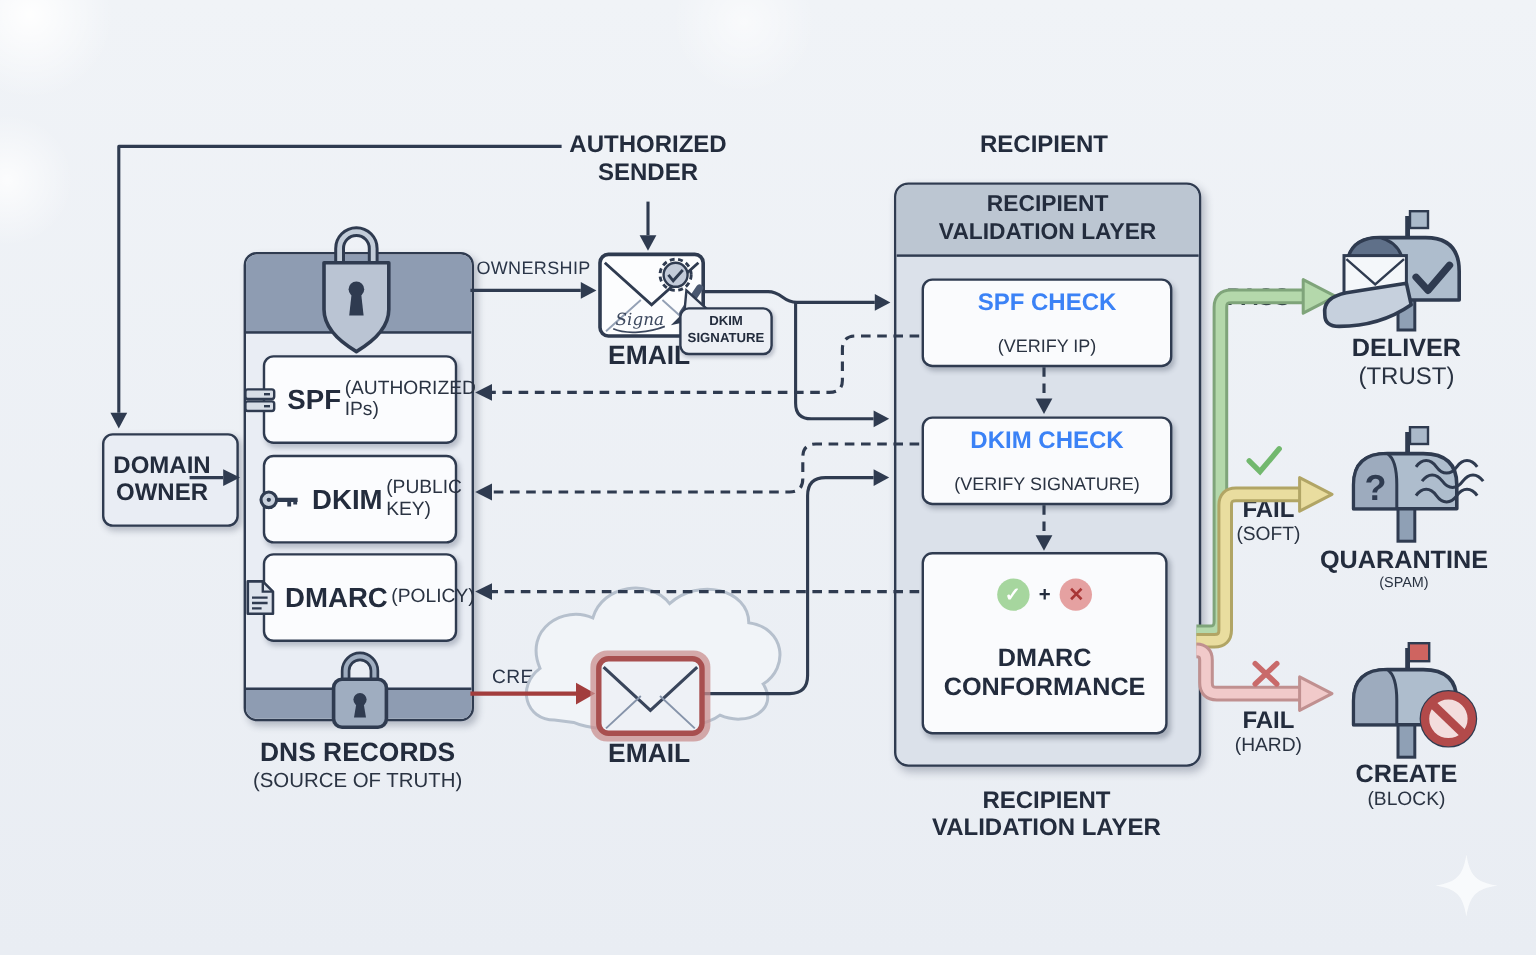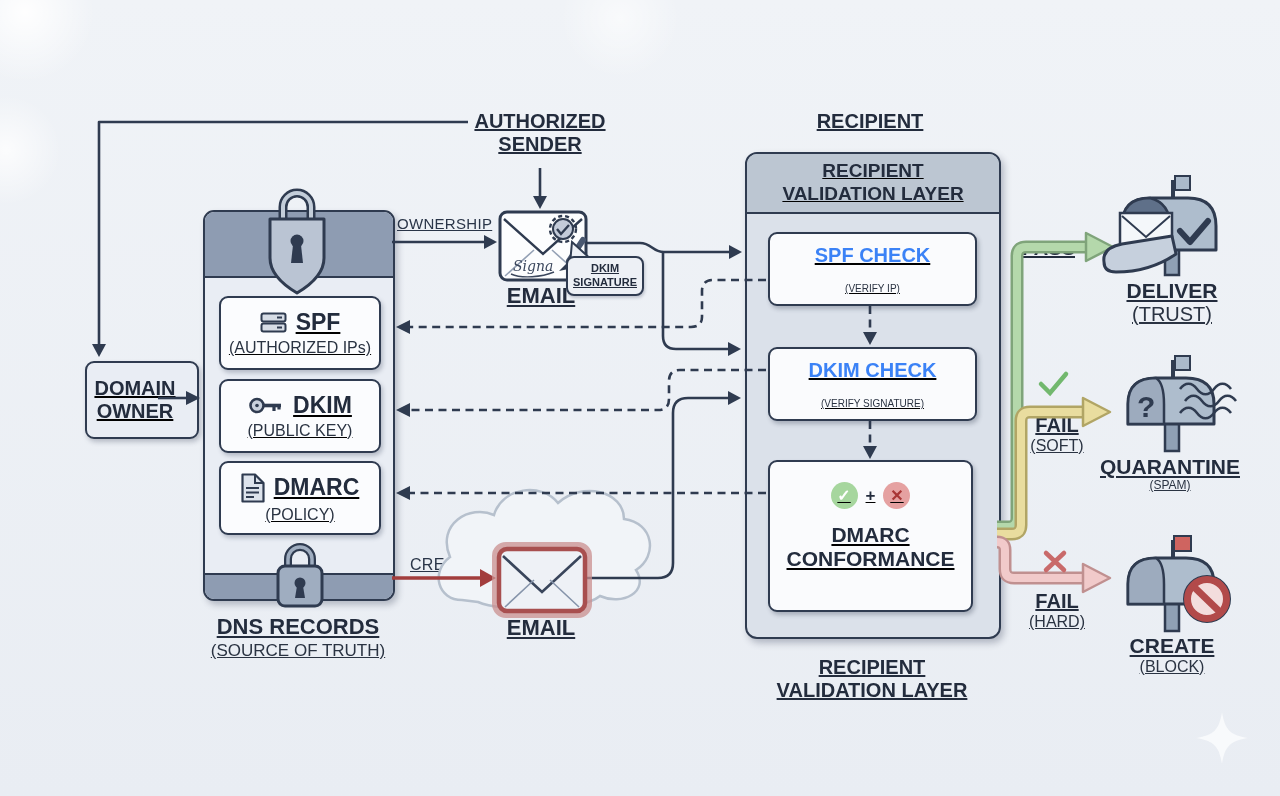--- a/index.html
+++ b/index.html
@@ -5,61 +5,61 @@
   html,body{margin:0;padding:0;}
   body{
     width:1280px;height:796px;overflow:hidden;
     font-family:"Liberation Sans", sans-serif;
     background:
       radial-gradient(circle at 25px 12px, rgba(255,255,255,.95), rgba(255,255,255,0) 70px),
       radial-gradient(circle at 6px 150px, rgba(255,255,255,.8), rgba(255,255,255,0) 55px),
       radial-gradient(circle at 620px 18px, rgba(255,255,255,.6), rgba(255,255,255,0) 60px),
       linear-gradient(#f0f3f7, #e9edf3);
   }
-  .abs{position:absolute;text-decoration:underline;}
+  .abs{position:absolute;}
   .canvas{position:relative;width:1280px;height:796px;}
   .lbl{font-weight:bold;color:#232c3d;text-align:center;line-height:1.16;}
   .sub{font-weight:normal;color:#2a3342;text-align:center;line-height:1.15;}
   .smallcap{font-weight:normal;color:#2a3548;letter-spacing:.3px;}
 
   .node-box{
     background:#e9edf4;border:2.5px solid #2f3b50;border-radius:9px;
     box-shadow:2px 3px 5px rgba(55,65,90,.3);
     display:flex;align-items:center;justify-content:flex-start;margin-left:40px;
   }
   .panel{
     background:#e9edf4;border:2.5px solid #2f3b50;border-radius:11px;
     box-shadow:3px 4px 6px rgba(55,65,90,.3);overflow:hidden;
   }
   .band{background:#8e9cb2;}
   .record-box{
     background:#fbfcfe;border:2.5px solid #2f3b50;border-radius:9px;
     box-shadow:2px 3px 4px rgba(55,65,90,.28);
-    display:flex;flex-direction:column;align-items:center;justify-content:center;gap:3px;
+    display:flex;flex-direction:row;align-items:center;justify-content:center;gap:3px;
   }
   .record-top{display:flex;align-items:center;gap:9px;}
   .record-name{font-weight:bold;font-size:23px;color:#232c3d;}
   .record-detail{font-size:16px;color:#2a3342;}
 
   .vpanel{
     background:#dbe1ea;border:2.5px solid #2f3b50;border-radius:12px;
     box-shadow:3px 4px 7px rgba(55,65,90,.32);overflow:hidden;
   }
   .vheader{
     background:#bcc6d2;border-bottom:2.5px solid #2f3b50;
     display:flex;align-items:center;justify-content:center;
     font-weight:bold;font-size:19px;color:#232c3d;text-align:center;line-height:1.2;
   }
   .check-box{
     background:#fafbfd;border:2.5px solid #2f3b50;border-radius:9px;
     box-shadow:2px 3px 4px rgba(50,60,80,.3);
     display:flex;flex-direction:column;align-items:center;justify-content:center;
   }
   .check-title{font-weight:bold;font-size:20px;color:#3b82f6;}
-  .check-detail{font-size:10px;color:#2a3342;margin-top:16px;}
+  .check-detail{font-size:15px;color:#2a3342;margin-top:16px;}
 
   .status-row{display:flex;align-items:center;gap:8px;}
   .status-circle{
     width:27px;height:27px;border-radius:50%;
     display:flex;align-items:center;justify-content:center;
     font-weight:bold;font-size:16px;
   }
   .status-circle.green{background:#a6d69e;color:#ffffff;}
   .status-circle.red{background:#e5a1a1;color:#a93636;}
   .status-plus{font-weight:bold;font-size:17px;color:#232c3d;}
@@ -167,21 +167,21 @@
     <div class="check-title">DKIM CHECK</div>
     <div class="check-detail">(VERIFY SIGNATURE)</div>
   </div>
 
   <div class="abs check-box" style="left:768px;top:460px;width:205px;height:152px;justify-content:flex-start;padding-top:20px;box-sizing:border-box;">
     <div class="status-row">
       <span class="status-circle green">✓</span>
       <span class="status-plus">+</span>
       <span class="status-circle red">✕</span>
     </div>
-    <div class="lbl" style="font-size:21px;width:180px;margin-top:14px;">DMARC CONFORMANCE</div>
+    <div class="lbl" style="font-size:21px;width:180px;margin-top:28px;">DMARC CONFORMANCE</div>
   </div>
 
   <div class="abs lbl" style="left:762px;top:656px;width:220px;font-size:20px;">RECIPIENT VALIDATION LAYER</div>
 
   <div class="abs lbl" style="left:1022px;top:237px;width:70px;font-size:20px;text-align:left;">PASS</div>
 
   <div class="abs lbl" style="left:1017px;top:414px;width:80px;font-size:20px;">FAIL</div>
   <div class="abs sub" style="left:1017px;top:437px;width:80px;font-size:16px;">(SOFT)</div>
 
   <div class="abs lbl" style="left:1017px;top:590px;width:80px;font-size:20px;">FAIL</div>

